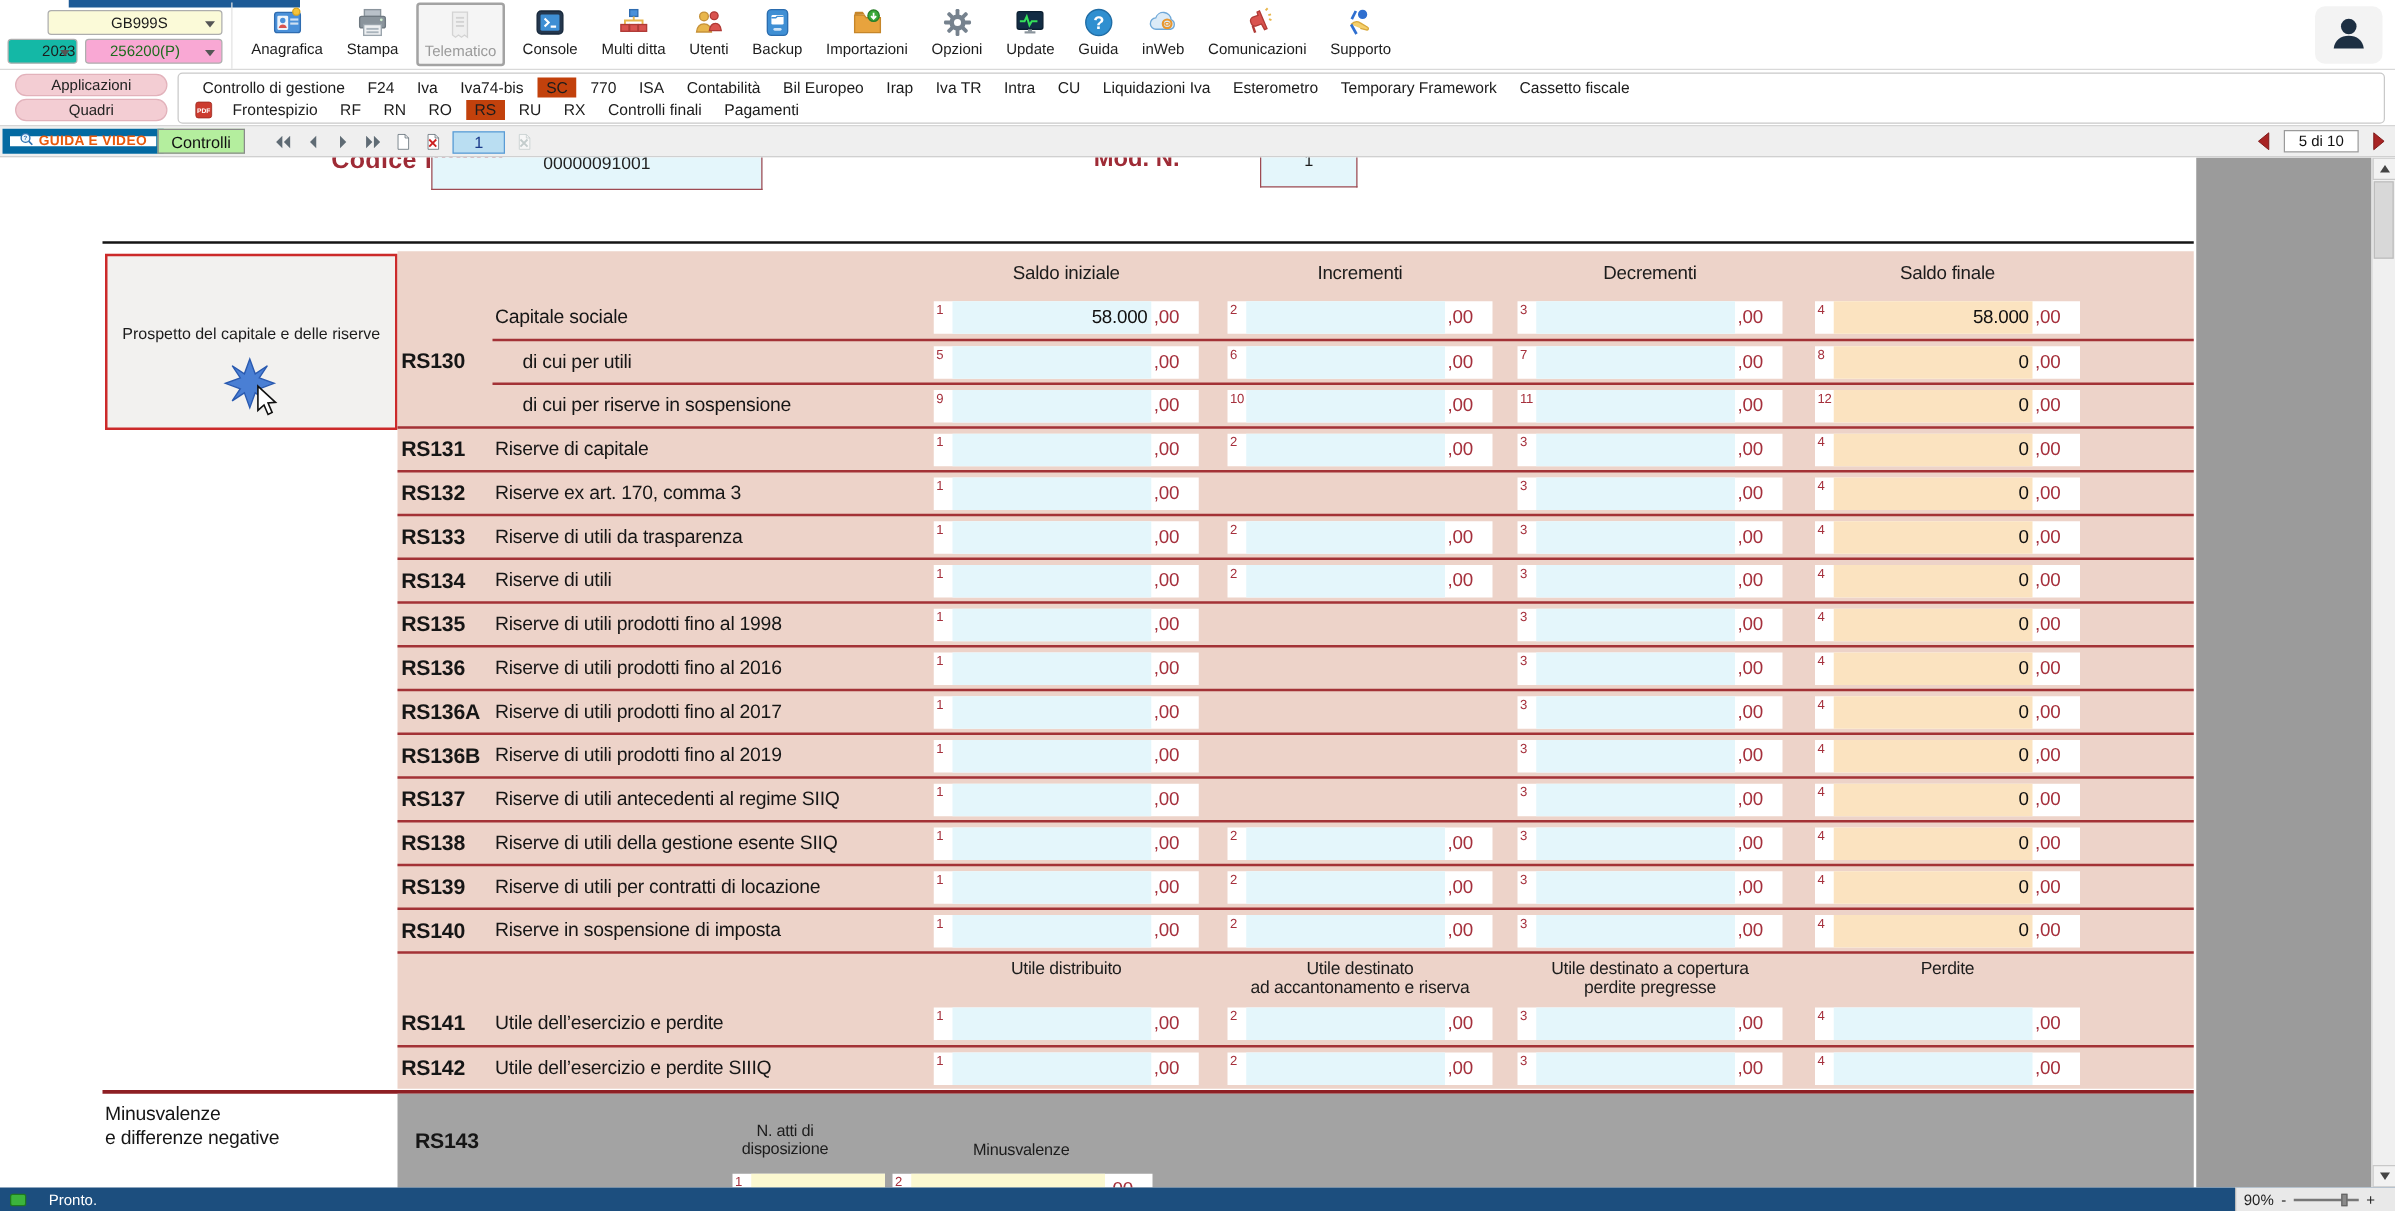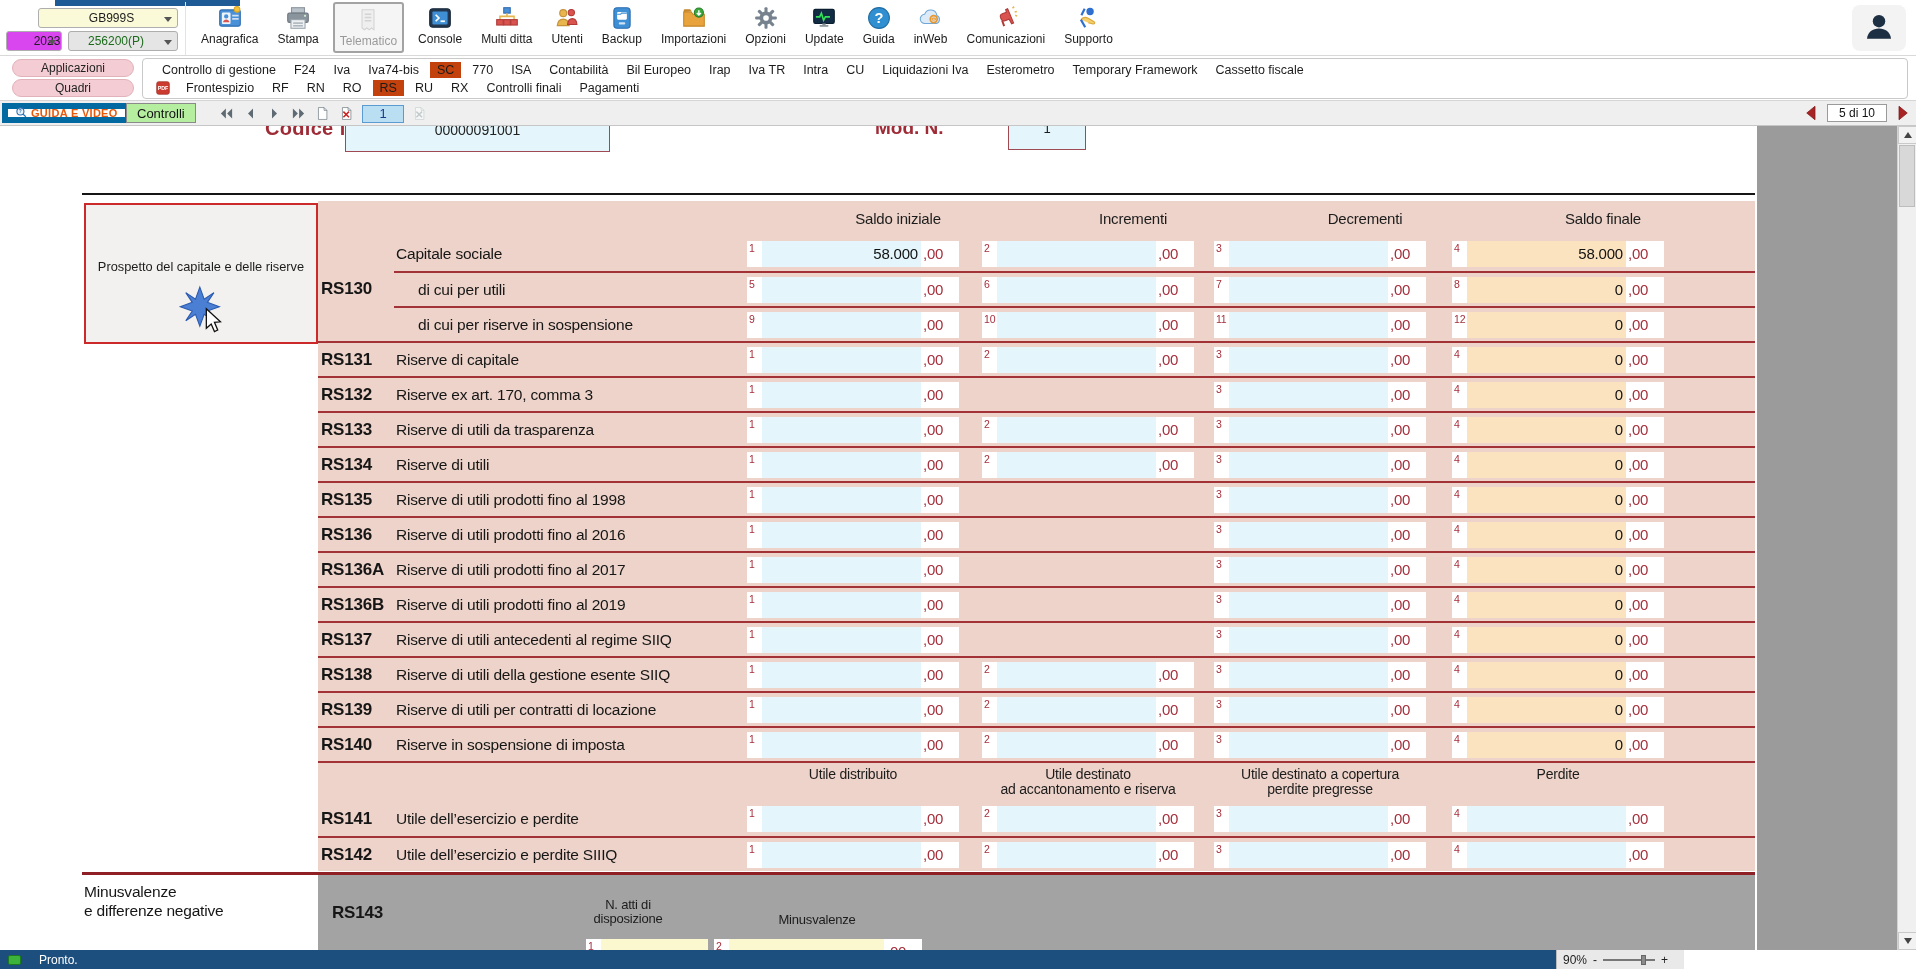--- a/index.html
+++ b/index.html
@@ -6,22 +6,22 @@
   html,body{width:1916px;height:969px;overflow:hidden;background:#fff;
     font-family:"Liberation Sans","DejaVu Sans",sans-serif;color:#1c1c1c;}
   .app{position:relative;width:1916px;height:969px;background:#fff;overflow:hidden;}
 
   
   .topbar{position:absolute;top:0;left:0;width:1916px;height:56px;background:#fff;border-bottom:1px solid #d9d9d9;}
   .tabstrip{position:absolute;left:55px;top:0;width:185px;height:6px;background:#1d5a96;}
   .sel{height:20px;border:1px solid #aeaeae;border-radius:3px;display:flex;align-items:center;justify-content:center;font-size:12px;position:relative;padding-right:14px;}
   .sel:after{content:"";position:absolute;right:5px;top:8px;border-left:4px solid transparent;border-right:4px solid transparent;border-top:5px solid #555;}
   .sel-company{position:absolute;left:38px;top:8px;width:140px;background:#fbfad8;padding-left:21px;}
-  .sel-year{position:absolute;left:6px;top:31px;width:48px;background:#d946ef;padding-left:40px;}
-  .sel-code{position:absolute;left:68px;top:31px;width:110px;background:#e5e5e5;color:#1d6b1d;}
+  .sel-year{position:absolute;left:6px;top:31px;width:48px;background:#14b8a6;padding-left:40px;}
+  .sel-code{position:absolute;left:68px;top:31px;width:110px;background:#f9a8d4;color:#1d6b1d;}
   .tools{position:absolute;left:185px;top:2px;height:53px;display:flex;align-items:flex-start;gap:9px;padding-left:10px;border-left:1px solid #e3e3e3;}
   .tool{display:flex;flex-direction:column;align-items:center;gap:1px;padding:3px 5px;}
   .tool .ticon{width:26px;height:26px;}
   .tool .ticon svg{width:26px;height:26px;display:block;}
   .tool .lbl{font-size:12px;color:#1c1c1c;white-space:nowrap;}
   .tool.disabled{background:#f5f5f5;border:2px solid #a3a3a3;border-radius:3px;}
   .tool.disabled .lbl{color:#9a9a9a;}
   .tool.disabled svg{opacity:.5;filter:grayscale(1);}
   .avatar{position:absolute;right:10px;top:5px;width:54px;height:46px;border-radius:8px;background:#f3f3f3;display:flex;align-items:center;justify-content:center;}
   .avatar svg{width:34px;height:34px;}
@@ -57,21 +57,21 @@
   .modn-label{position:absolute;left:875px;top:-9px;font-size:19px;font-weight:bold;color:#9e2b36;}
   .modn-field{position:absolute;left:1008px;top:-18px;width:78px;height:42px;background:#e4f6fb;border:1px solid #9e4a52;border-top:none;display:flex;align-items:center;justify-content:center;font-size:13px;}
   .topline{position:absolute;left:82px;top:67px;width:1673px;height:2px;background:#151515;}
 
   .prospetto{position:absolute;left:84px;top:77px;width:234px;height:141px;border:2px solid #cc2a2a;background:#f2f1ef;}
   .prospetto .txt{position:absolute;left:3px;right:3px;top:54px;text-align:center;font-size:12.8px;color:#1c1c1c;}
   .star{position:absolute;left:88px;top:80px;width:56px;height:52px;}
   .star svg{width:56px;height:52px;display:block;}
 
   .ftable{position:absolute;left:318px;top:75px;width:1437px;background:#edd3c9;letter-spacing:-.2px;}
-  .h1row{height:35px;position:relative;font-size:15px;color:#1c1c1c;margin-left:45px;}
+  .h1row{height:35px;position:relative;font-size:15px;color:#1c1c1c;}
   .h{position:absolute;width:212px;text-align:center;}
   .h1row .h{top:9px;}
   .p1{left:429px}.p2{left:664px}.p3{left:896px}.p4{left:1134px}
   .trow{position:relative;height:35px;display:flex;align-items:center;border-top:2px solid #a33236;}
   .trow-group{display:flex;align-items:stretch;}
   .subcol{flex:1;}
   .subrow{height:35px;display:flex;align-items:center;}
   .subrow + .subrow{border-top:2px solid #a33236;}
   .rcode{width:76px;font-weight:bold;font-size:17px;padding-left:3px;color:#161616;white-space:nowrap;}
   .gcode{display:flex;align-items:center;}
@@ -105,21 +105,21 @@
   .graypanel{position:absolute;left:1757px;top:0;width:140px;height:824px;background:#9b9b9b;}
   .vscroll{position:absolute;left:1897px;top:0;width:19px;height:824px;background:#f0f0f0;border-left:1px solid #d2d2d2;}
   .vsbtn{position:absolute;left:0;width:19px;height:18px;background:#f2f2f2;border:1px solid #c9c9c9;display:flex;align-items:center;justify-content:center;}
   .vsbtn.up{top:0;}
   .vsbtn.down{bottom:0;}
   .tri-up{width:0;height:0;border-left:4px solid transparent;border-right:4px solid transparent;border-bottom:6px solid #444;}
   .tri-down{width:0;height:0;border-left:4px solid transparent;border-right:4px solid transparent;border-top:6px solid #444;}
   .vsthumb{position:absolute;left:1px;top:19px;width:16px;height:62px;background:#d8d8d8;border:1px solid #bdbdbd;}
 
   
-  .statusbar{position:absolute;top:950px;left:0;width:1684px;height:19px;background:#1c4e7e;display:flex;align-items:center;}
+  .statusbar{position:absolute;top:950px;left:0;width:1916px;height:19px;background:#1c4e7e;display:flex;align-items:center;}
   .stico{width:13px;height:10px;background:#3cb43c;border:1px solid #1e7a1e;border-radius:2px;margin-left:8px;}
   .sttext{color:#fff;font-size:12px;margin-left:18px;}
   .zoomctl{position:absolute;right:0;top:0;height:19px;width:128px;background:#e9e9e9;display:flex;align-items:center;gap:6px;padding:0 6px;font-size:12px;color:#222;border-left:1px solid #bbb;}
   .ztrack{position:relative;width:52px;height:2px;background:#777;}
   .zthumb{position:absolute;left:38px;top:-4px;width:5px;height:10px;background:#8a8a8a;border:1px solid #666;}
 </style>
 </head>
 <body>
 
 <div class="app">

